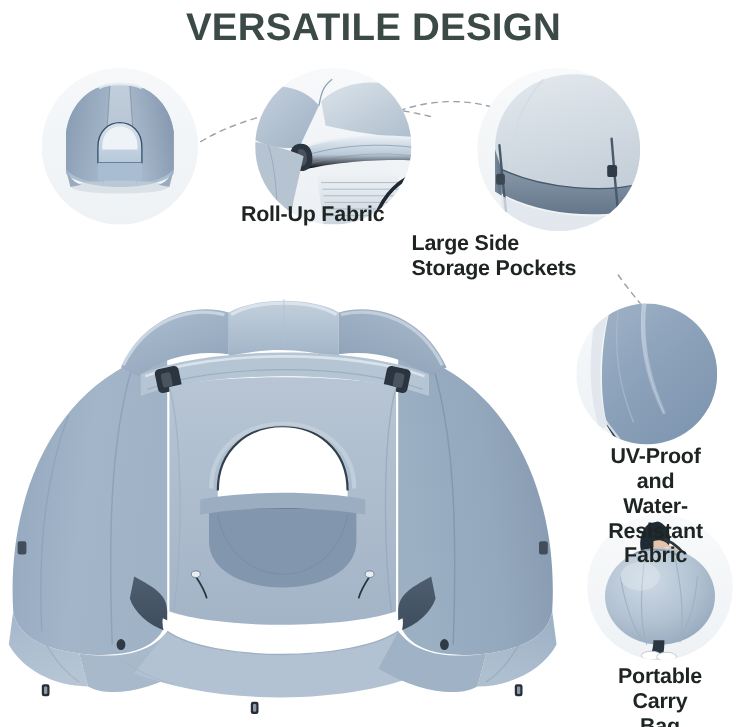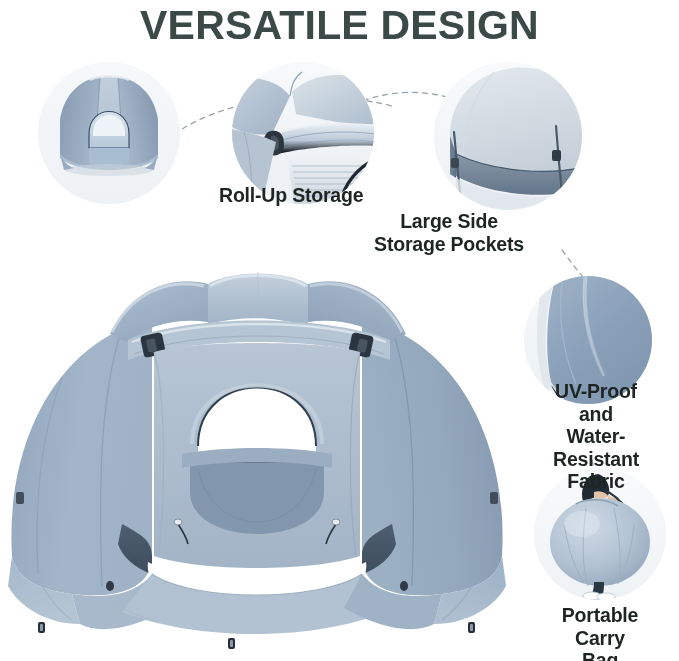--- a/index.html
+++ b/index.html
@@ -22,42 +22,42 @@
     height: 661px;
   }
 
   
   #page-title {
     position: absolute;
     left: 0;
     top: 2px;
     width: 679px;
     text-align: center;
-    font-size: 41px;
+    font-size: 35px;
     line-height: 46px;
     font-weight: 700;
     letter-spacing: 0.2px;
     color: #3c4a47;
     white-space: nowrap;
   }
 
   
   .callout-label {
     position: absolute;
     color: #1d2421;
     font-weight: 700;
     font-size: 19.5px;
     line-height: 22.5px;
     letter-spacing: -0.2px;
     white-space: pre-line;
   }
   #label-ventilation { left: 50px;  top: 198px; }
   #label-window      { left: 219px; top: 184px; }
-  #label-pockets     { left: 449px; top: 210px; text-align: center; transform: translateX(-50%); }
-  #label-fabric      { left: 596px; top: 380px; text-align: center; transform: translateX(-50%); }
+  #label-pockets     { left: 449px; top: 210px; text-align: left; transform: translateX(-50%); }
+  #label-fabric      { left: 596px; top: 404px; text-align: center; transform: translateX(-50%); }
   #label-carrybag    { left: 600px; top: 604px; text-align: center; transform: translateX(-50%); }
 
   
   .bubble {
     position: absolute;
     border-radius: 50%;
     overflow: hidden;
     background: #f4f6f8;
   }
   .bubble svg { display: block; width: 100%; height: 100%; }
@@ -342,21 +342,21 @@
 
       <ellipse cx="48" cy="56" rx="18" ry="13" fill="#dfe8f0" opacity="0.45"></ellipse>
 
       <path d="M60,114 C60,122 58,126 56,130 L68,130 C70,124 70,118 70,114 Z" fill="#2b3740"></path>
       <ellipse cx="58" cy="128" rx="9" ry="4" fill="#ffffff" stroke="#b9c3cc" stroke-width="0.8"></ellipse>
       <ellipse cx="72" cy="129" rx="9" ry="4" fill="#ffffff" stroke="#b9c3cc" stroke-width="0.8"></ellipse>
     </svg>
   </div>
 
 
-  <div class="callout-label" id="label-window">Roll-Up Storage</div>
+  <div class="callout-label" id="label-window">Roll-Up Fabric</div>
 
   <div class="callout-label" id="label-pockets">Large Side
 Storage Pockets</div>
 
   <div class="callout-label" id="label-fabric">UV-Proof and
 Water-Resistant
 Fabric</div>
 
   <div class="callout-label" id="label-carrybag">Portable
 Carry Bag</div>

